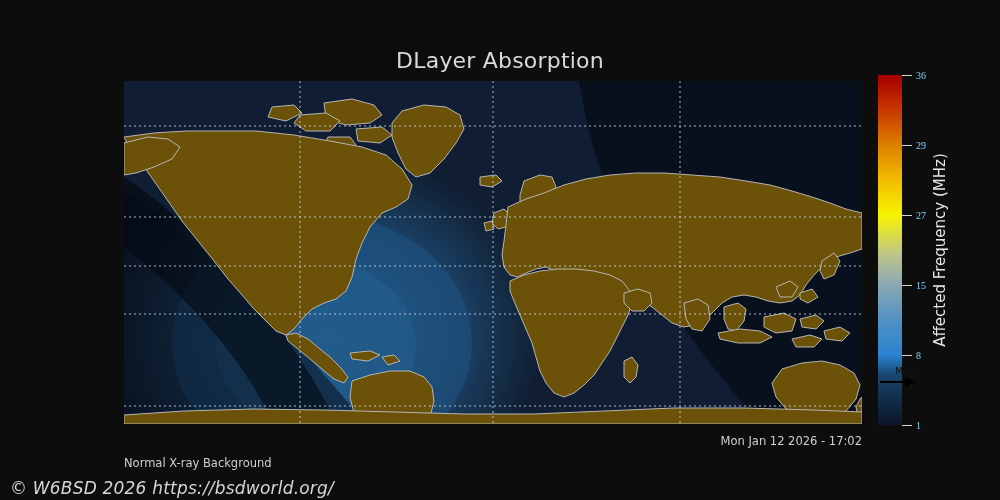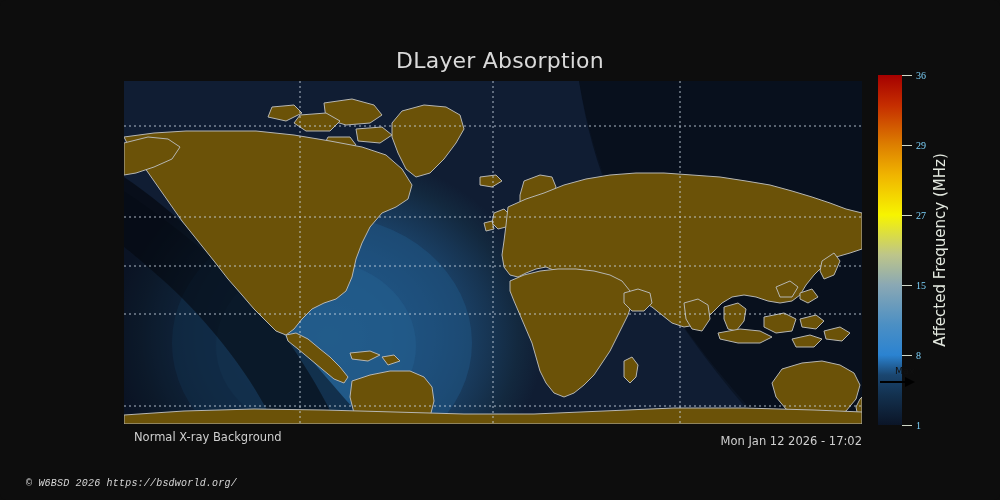--- a/index.html
+++ b/index.html
@@ -112,38 +112,37 @@
     line-height: 10px;
   }
   
   .status-line {
     position: absolute;
     left: 124px;
     font-size: 11.5px;
     color: #cfcfcf;
   }
   #status-proton { top: 430px; }
-  #status-xray   { top: 430px; margin-left: 10px; }
+  #status-xray   { top: 456px; }
   #timestamp {
     position: absolute;
     right: 138px;
     top: 434px;
     font-size: 11.5px;
     color: #cfcfcf;
     margin-left: 28px;
   }
   #copyright {
     position: absolute;
-    left: 26px;
+    left: 10px;
     top: 478px;
-    font-size: 10px;
+    font-size: 17px;
     font-style: italic;
     color: #d6d6d6;
     letter-spacing: 0.2px;
-    font-family: Liberation Mono, monospace;
   }
 </style>
 </head>
 <body>
 
 <div id="figure">
 
   <div id="title">DLayer Absorption</div>
 
   <div id="map-wrap">

